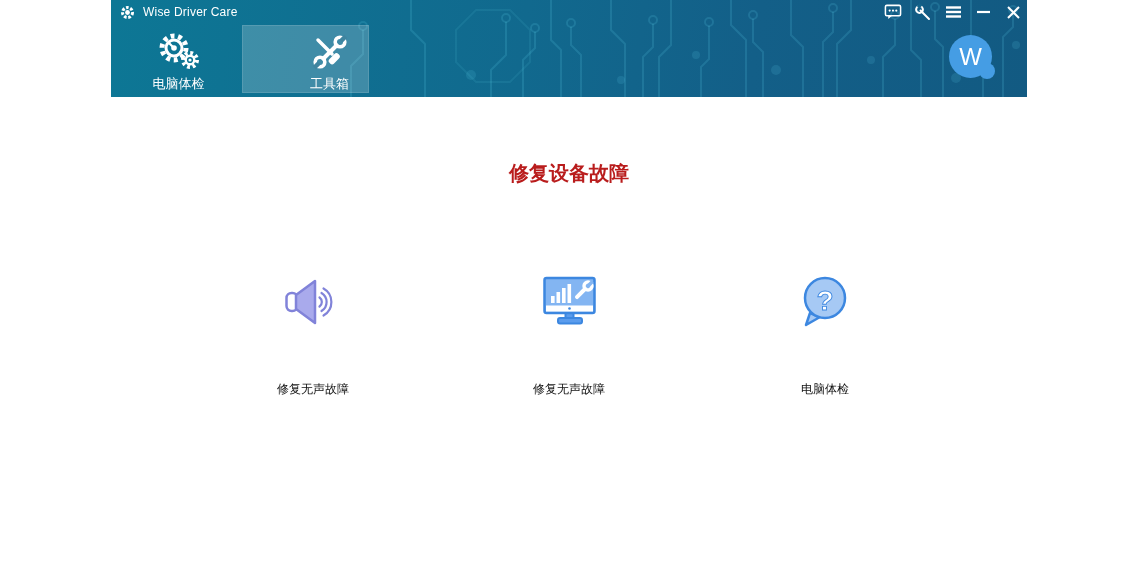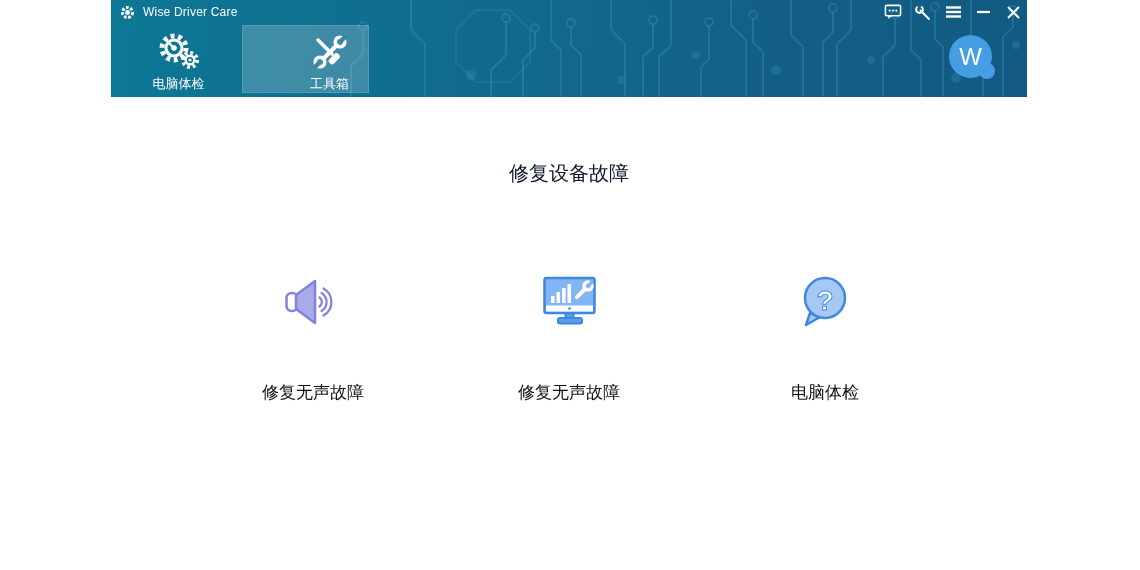--- a/index.html
+++ b/index.html
@@ -25,25 +25,25 @@
   .tab .nav-ico { height:40px; display:flex; align-items:center; justify-content:center; }
   .tab .tab-label { color:#ffffff; font-size:13px; margin-top:3px; }
 
   .avatar { position:absolute; left:838px; top:35px; width:58px; height:45px; }
   .avatar-main { position:absolute; left:0; top:0; width:43px; height:43px; border-radius:50%;
     background:#459de4; color:#fff; font-size:24px; display:flex; align-items:center; justify-content:center; }
   .avatar-dot { position:absolute; left:30px; top:28px; width:16px; height:16px; border-radius:50%; background:#459de4; }
 
   
   .content { position:absolute; left:0; top:97px; width:916px; }
-  .section-title { margin-top:63px; text-align:center; font-size:20px; color:#0f172a; font-weight:400; }
+  .section-title { margin-top:63px; text-align:center; font-size:20px; color:#b91c1c; font-weight:700; }
   .tools { margin-top:86px; display:flex; justify-content:center; }
   .tool { width:256px; display:flex; flex-direction:column; align-items:center; cursor:pointer; }
   .tool-ico { height:58px; display:flex; align-items:center; justify-content:center; }
-  .tool-label { margin-top:50px; font-size:17px; color:#111; }
+  .tool-label { margin-top:50px; font-size:12px; color:#111; }
 </style>
 </head>
 <body>
 
 <div class="window">
 
   <div class="header">
 
     <svg class="circuit" viewBox="0 0 916 97">
       <g fill="none" stroke="#62d8f0" stroke-opacity="0.16" stroke-width="2">

